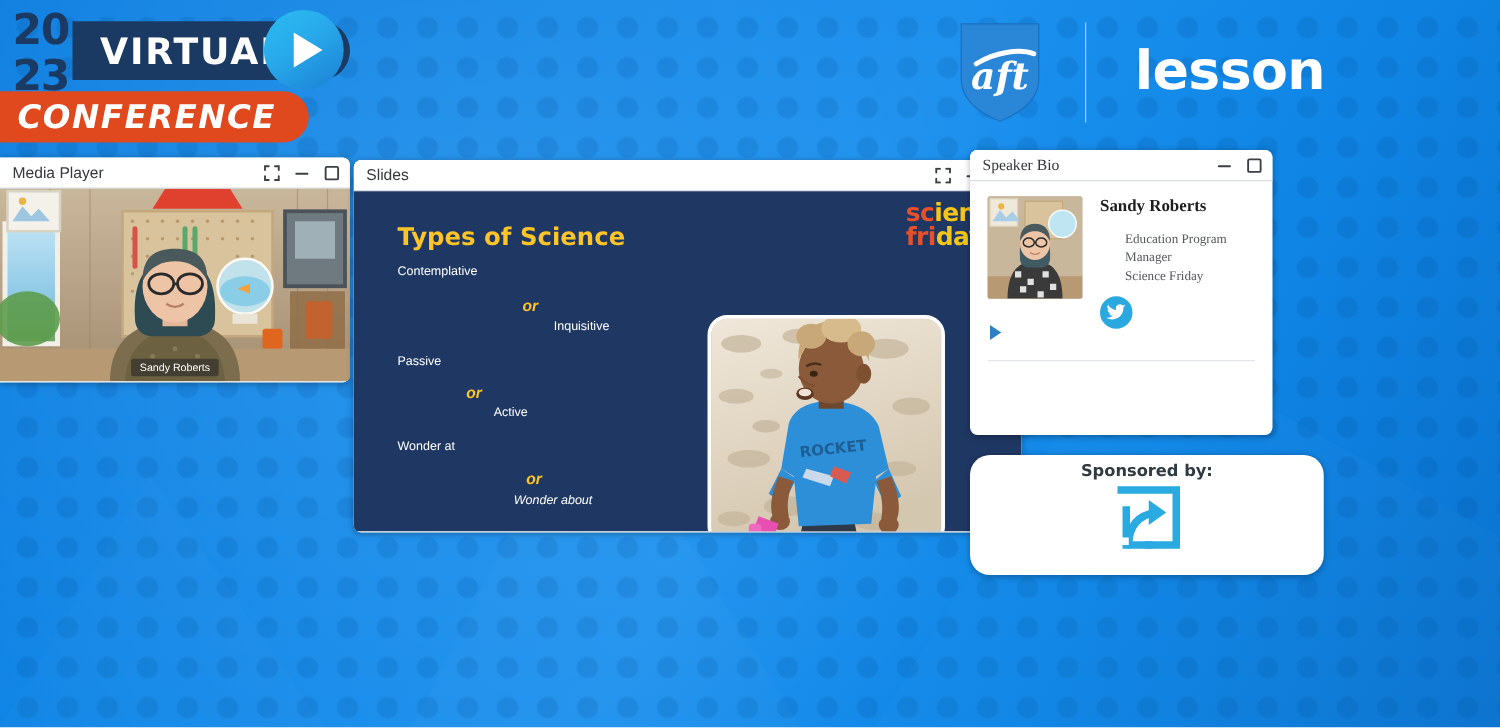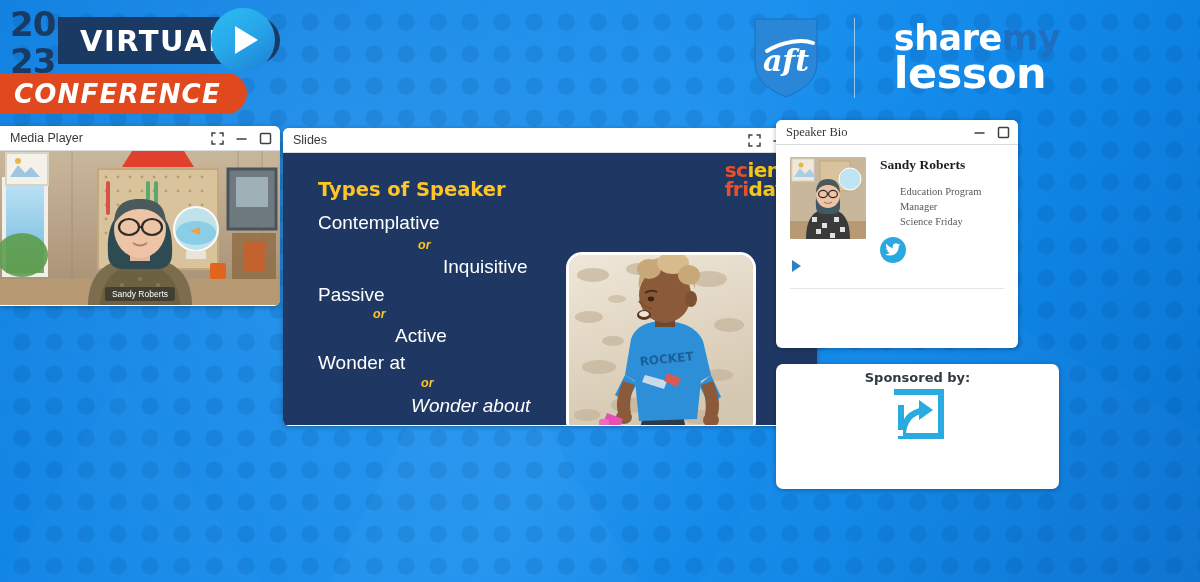--- a/index.html
+++ b/index.html
@@ -200,21 +200,21 @@
     font-size: 20px;
     line-height: 19px;
     letter-spacing: -0.5px;
   }
   .sf-l1 .a { color: #e8502a; }
   .sf-l1 .b { color: #f5c518; }
   .sf-l2 .a { color: #e8502a; }
   .sf-l2 .b { color: #f5c518; }
 
   .wlist { position: absolute; left: 0; top: 60px; width: 270px; color:#fff; }
-  .wrow { font-size: 19px; color: #ffffff; white-space: nowrap; line-height: 1.05;}
+  .wrow { font-size: 10px; color: #ffffff; white-space: nowrap; line-height: 1.05;}
   .wor  { font-size: 12.5px; color: #ffc425; font-style: italic; font-weight: bold; }
 
   #slidePhoto {
     position: absolute;
     left: 283px; top: 99px;
     width: 190px; height: 185px;
     border-radius: 16px;
     border: 3px solid #ffffff;
     overflow: hidden;
     background: #cfc6b6;
@@ -247,22 +247,22 @@
     border-bottom: 6px solid transparent;
   }
   .bio-divider {
     position: absolute;
     left: 14px; right: 14px; top: 168px;
     height: 1px; background: #e3e6e9;
   }
 
   
   #sponsor {
-    left: 776px; top: 364px; width: 283px; height: 125px;
-    background: #fff; border-radius: 7px;
+    left: 776px; top: 364px; width: 283px; height: 96px;
+    background: #fff; border-radius: 16px;
     display: flex; flex-direction: column; align-items: center;
     padding-top: 6px;
   }
   .sp-label { font-size: 13px; font-weight: bold; color: #2f3a41; font-family:"DejaVu Sans",sans-serif; }
   .sp-row { display: flex; align-items: center; gap: 8px; margin-top: 1px; }
   .sp-word {
     font-family: "DejaVu Sans", sans-serif;
     font-weight: bold;
     font-size: 46px;
     color: #11303c;
@@ -307,21 +307,20 @@
       <div class="aft-shield">
         <svg width="70" height="82" viewBox="0 0 70 82">
           <path d="M4 2 H66 V46 C66 64 50 74 35 80 C20 74 4 64 4 46 Z" fill="#2a86d6"></path>
           <path d="M4 2 H66 V46 C66 64 50 74 35 80 C20 74 4 64 4 46 Z" fill="none" stroke="#1b6fbf" stroke-width="1"></path>
           <text x="35" y="54" font-family="DejaVu Serif, serif" font-style="italic" font-weight="bold" font-size="30" fill="#ffffff" text-anchor="middle">aft</text>
           <path d="M16 34 C32 24 52 22 62 26" stroke="#ffffff" stroke-width="4" fill="none" stroke-linecap="round"></path>
         </svg>
       </div>
       <div class="brand-div"></div>
       <div class="sml">
-        <div class="l1"><span>share</span><span class="my">my</span></div>
         <div class="l2">lesson</div>
       </div>
     </div>
   </div>
 
   <div class="panel" id="mediaPlayer">
     <div class="titlebar">
       <div class="t">Media Player</div>
       <div class="wctrls">
         <svg class="ic" width="13" height="13" viewBox="0 0 13 13">
@@ -465,21 +464,21 @@
         <svg class="ic" width="13" height="13" viewBox="0 0 13 13">
           <path d="M2 7 H11" stroke="#3b4045" stroke-width="1.5" stroke-linecap="round"></path>
         </svg>
         <svg class="ic" width="13" height="13" viewBox="0 0 13 13">
           <rect x="1.5" y="1.5" width="10" height="10" rx="1" fill="none" stroke="#3b4045" stroke-width="1.5"></rect>
         </svg>
       </div>
     </div>
 
     <div id="slideCanvas">
-      <div class="slide-title">Types of Speaker</div>
+      <div class="slide-title">Types of Science</div>
 
       <div class="sciencefriday">
         <div class="sf-l1"><span class="a">sc</span><span class="b">ience</span></div>
         <div class="sf-l2"><span class="a">fri</span><span class="b">day</span></div>
       </div>
 
       <div class="wlist">
 
         <div style="position:relative;height:72px;">
           <div class="wrow" style="position:absolute;left:35px;top:0;">Contemplative</div>

